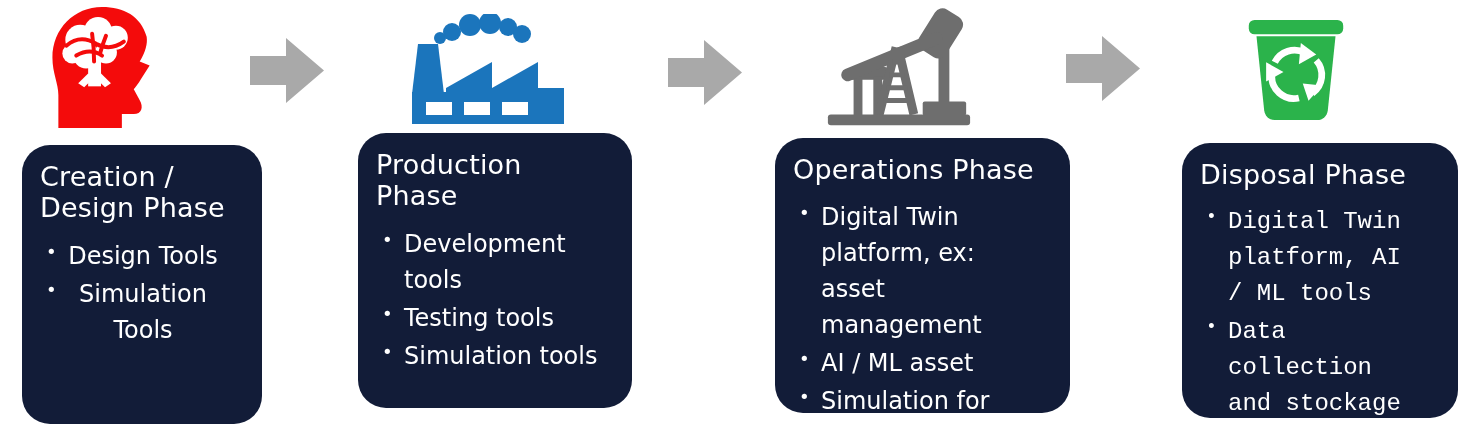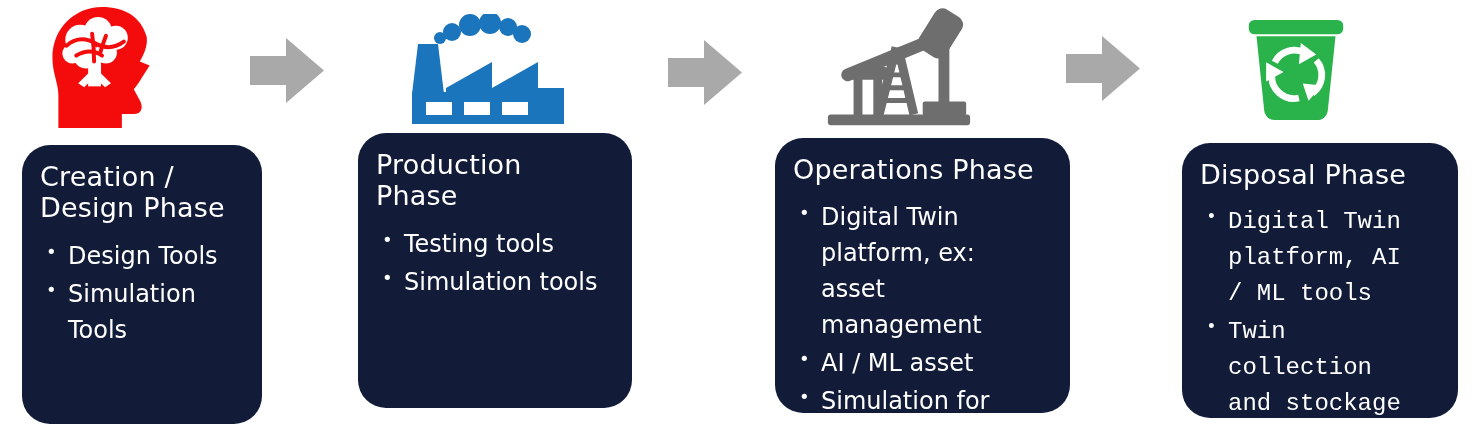--- a/index.html
+++ b/index.html
@@ -43,21 +43,21 @@
     padding-left:24px;
     margin:0 0 2px 0;
   }
   .bullets li::before{
     content:"\2022";
     position:absolute;
     left:2px;top:0;
     font-size:18px;
     color:#ffffff;
   }
-  .panel--1 .bullets li{max-width:150px;}
+  .panel--1 .bullets li{max-width:150px;text-align:center;}
   .panel--3 .bullets li{max-width:212px;}
   .panel--4 .bullets li{max-width:185px;font-family:Liberation Mono, monospace;}
   .icon{position:absolute;}
   .icon--head{left:40px;top:4px;width:130px;height:124px;}
   .icon--factory{left:402px;top:14px;width:170px;height:112px;}
   .icon--pump{left:820px;top:5px;width:158px;height:122px;}
   .icon--bin{left:1243px;top:16px;width:106px;height:108px;}
   .arrow{position:absolute;width:74px;height:65px;}
   .arrow--1{left:250px;top:38px;}
   .arrow--2{left:668px;top:40px;}
@@ -155,35 +155,36 @@
     <h2 class="panel-title">Creation / Design Phase</h2>
     <ul class="bullets">
       <li>Design Tools</li>
       <li>Simulation Tools</li>
     </ul>
   </div>
 
   <div class="panel panel--2">
     <h2 class="panel-title">Production Phase</h2>
     <ul class="bullets">
+      <li>Development tools</li>
       <li>Testing tools</li>
       <li>Simulation tools</li>
     </ul>
   </div>
 
   <div class="panel panel--3">
     <h2 class="panel-title">Operations Phase</h2>
     <ul class="bullets">
       <li>Digital Twin platform, ex: asset management</li>
       <li>AI / ML asset</li>
       <li>Simulation for collection</li>
     </ul>
   </div>
 
   <div class="panel panel--4">
     <h2 class="panel-title">Disposal Phase</h2>
     <ul class="bullets">
       <li>Digital Twin platform, AI / ML tools</li>
-      <li>Twin collection and stockage</li>
+      <li>Data collection and stockage</li>
     </ul>
   </div>
 
 </div>
 
 </body></html>

